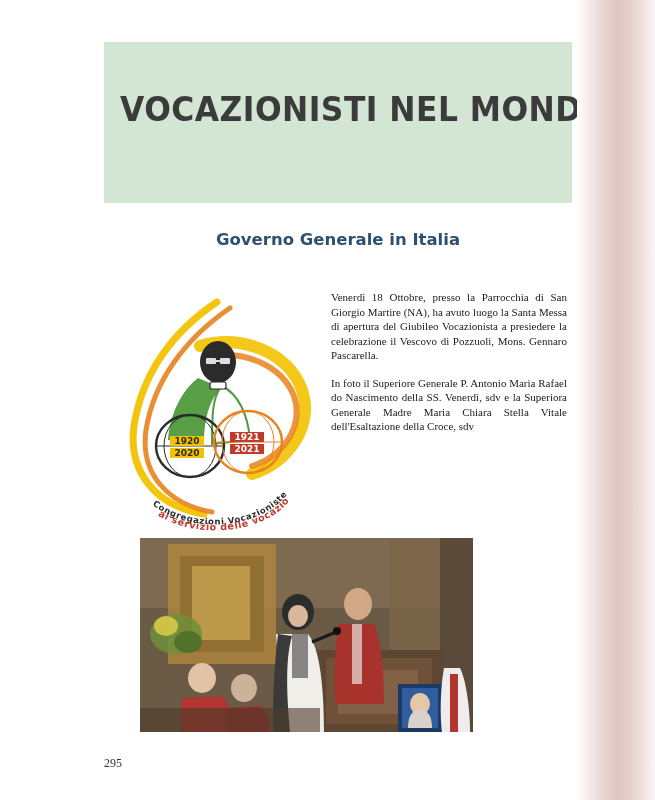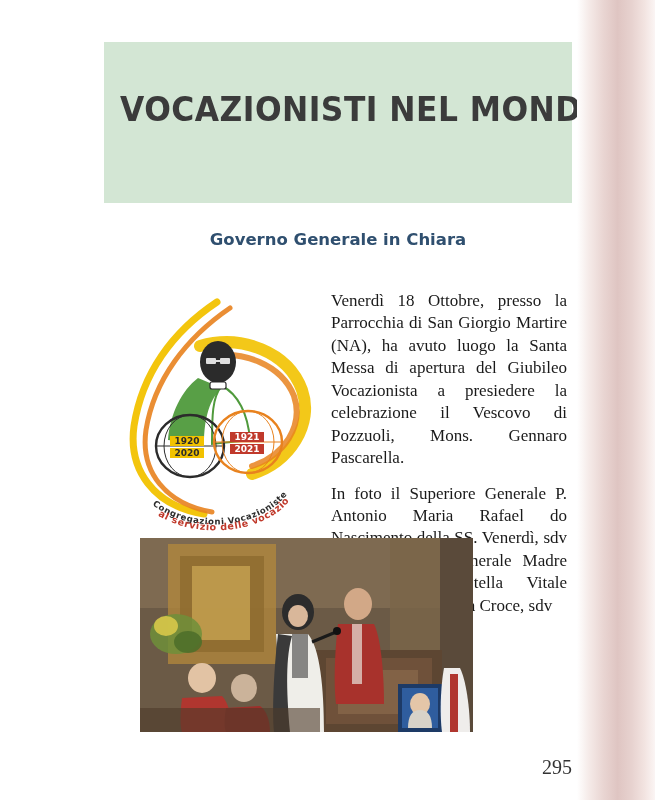--- a/index.html
+++ b/index.html
@@ -77,21 +77,21 @@
     top: 294px;
     width: 210px;
     height: 246px;
   }
   .body-text {
     position: absolute;
     left: 331px;
     top: 290px;
     width: 236px;
     font-family: "Liberation Serif", serif;
-    font-size: 17px;
+    font-size: 11px;
     line-height: 1.32;
     color: #1a1a1a;
     text-align: justify;
   }
   .body-text p {
     margin: 0 0 13px 0;
   }
   .photo {
     position: absolute;
     left: 140px;
@@ -99,36 +99,36 @@
     width: 333px;
     height: 194px;
     overflow: hidden;
     background: #3a2f28;
   }
   .page-number {
     position: absolute;
     left: 104px;
     top: 756px;
     width: 468px;
-    text-align: right;
+    text-align: left;
     font-family: "Liberation Serif", serif;
-    font-size: 20px;
+    font-size: 12px;
     color: #333;
   }
 </style>
 </head>
 <body>
 
 <div class="page">
 
   <div class="banner">
     <div class="banner-title">Vocazionisti nel Mondo</div>
   </div>
 
-  <div class="section-title">Governo Generale in Chiara</div>
+  <div class="section-title">Governo Generale in Italia</div>
 
   <div class="logo-wrap">
     <svg width="210" height="246" viewBox="0 0 210 246" xmlns="http://www.w3.org/2000/svg">
 
       <rect x="0" y="0" width="210" height="246" fill="#ffffff"></rect>
 
       <path d="M105 8 C 60 38, 30 80, 22 132 C 16 176, 42 212, 92 220" fill="none" stroke="#f2c200" stroke-width="7" stroke-linecap="round" opacity="0.95"></path>
       <path d="M118 14 C 74 44, 42 86, 34 136 C 28 178, 54 210, 100 218" fill="none" stroke="#e8821e" stroke-width="5" stroke-linecap="round" opacity="0.9"></path>
 
       <path d="M88 52 C 130 40, 176 58, 190 96 C 202 130, 178 168, 140 180" fill="none" stroke="#f2c200" stroke-width="12" stroke-linecap="round" opacity="0.9"></path>

